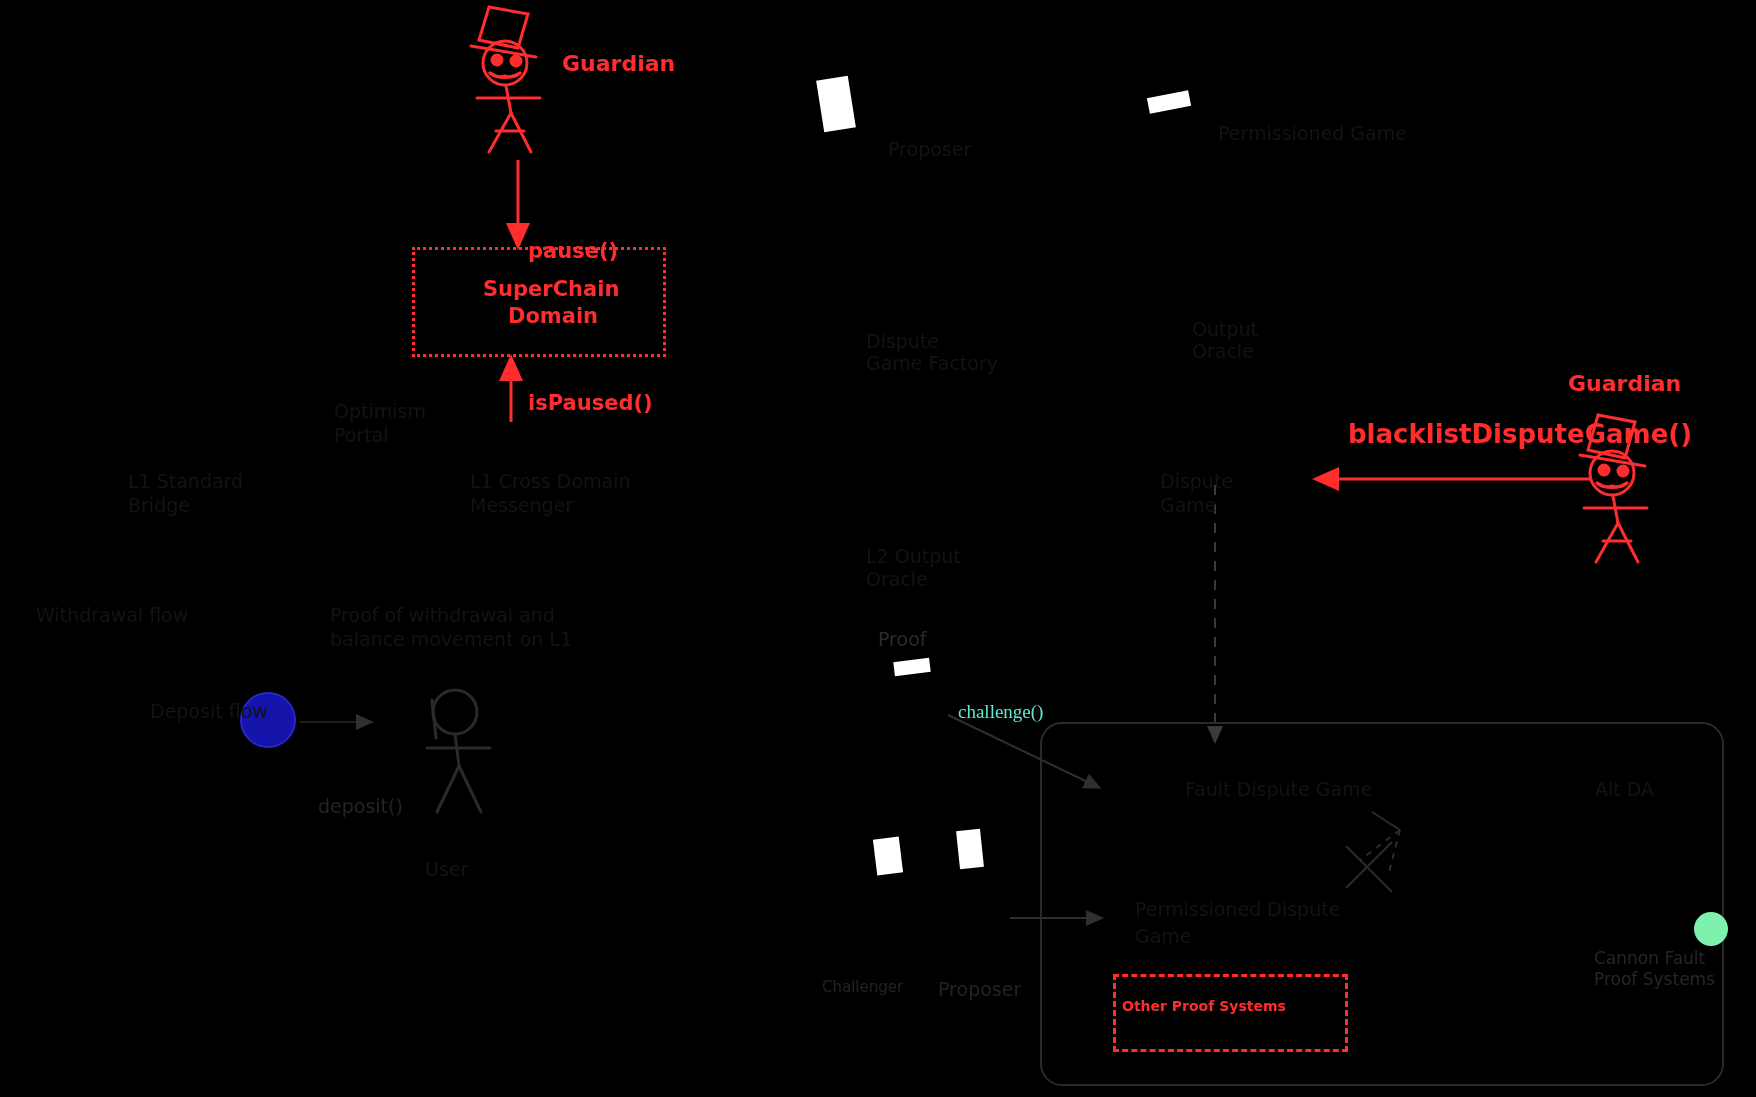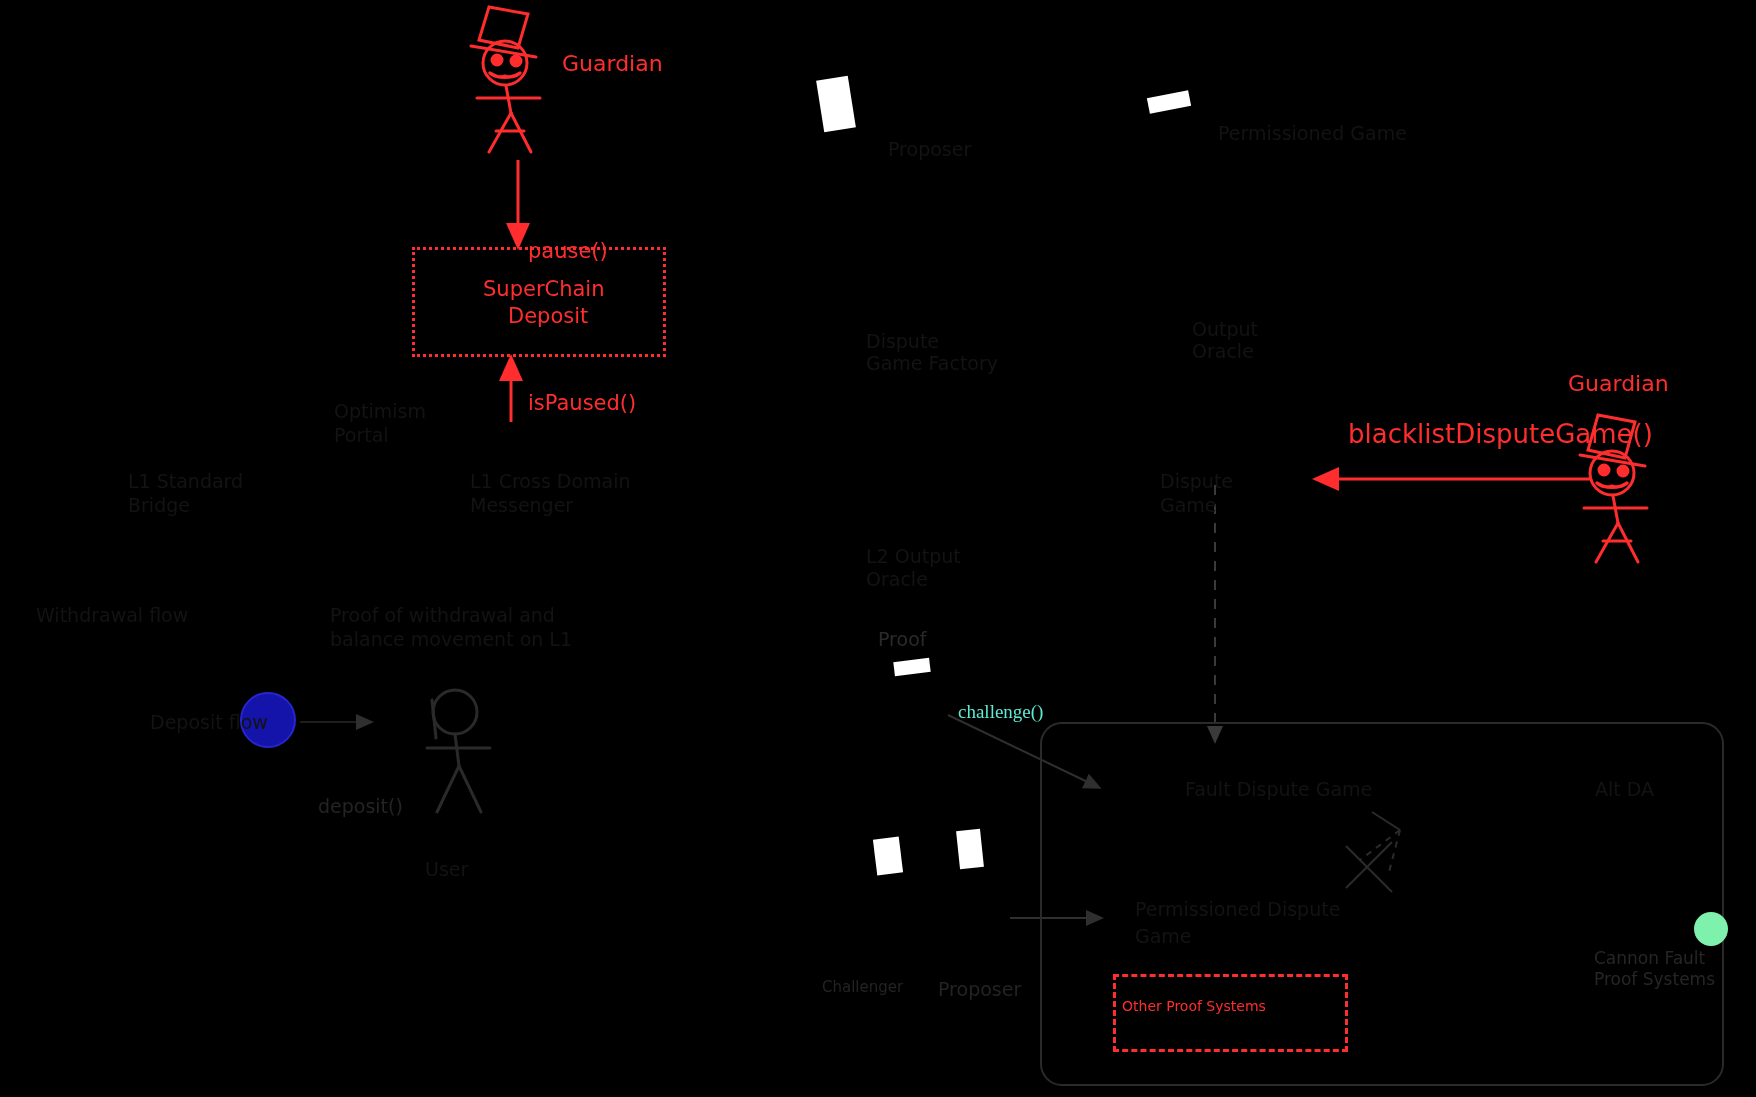--- a/index.html
+++ b/index.html
@@ -16,20 +16,21 @@
     font-family: "DejaVu Sans", sans-serif;
   }
   .lbl {
     position: absolute;
     white-space: pre;
     line-height: 1.25;
     font-family: "DejaVu Sans", sans-serif;
   }
   .red {
     color: #ff2d2d;
+    font-weight: bold;
   }
   .dim {
     color: #1c1c1c;
   }
   .white-note {
     position: absolute;
     background: #ffffff;
   }
   svg.layer {
     position: absolute;
@@ -159,21 +160,21 @@
   <div class="white-note" style="left:894px; top:660px; width:36px; height:14px; transform:rotate(-7deg);"></div>
   <div class="white-note" style="left:875px; top:838px; width:26px; height:36px; transform:rotate(-7deg);"></div>
   <div class="white-note" style="left:958px; top:830px; width:24px; height:38px; transform:rotate(-6deg);"></div>
 
   <div class="dot-blue" style="left:240px; top:692px; width:52px; height:52px;"></div>
   <div class="dot-green" style="left:1694px; top:912px; width:34px; height:34px;"></div>
 
   <div class="lbl red" style="left:562px; top:50px; font-size:22px;">Guardian</div>
   <div class="lbl red" style="left:528px; top:192px; font-size:21px;margin-top:46px;">pause()</div>
   <div class="lbl red" style="left:483px; top:276px; font-size:21px;">SuperChain</div>
-  <div class="lbl red" style="left:508px; top:303px; font-size:21px;">Deposit</div>
+  <div class="lbl red" style="left:508px; top:303px; font-size:21px;">Domain</div>
   <div class="lbl red" style="left:528px; top:390px; font-size:21px;">isPaused()</div>
   <div class="lbl red" style="left:1568px; top:370px; font-size:22px;">Guardian</div>
   <div class="lbl red" style="left:1348px; top:418px; font-size:26px;">blacklistDisputeGame()</div>
   <div class="lbl red" style="left:1122px; top:998px; font-size:14px;">Other Proof Systems</div>
 
   <div class="lbl dim" style="left:878px; top:628px; font-size:19px; color:#2a2a2a;">Proof</div>
   <div class="lbl dim" style="left:958px; top:700px; font-size:19px; color:#5eead4;font-family:Liberation Serif, serif;">challenge()</div>
   <div class="lbl dim" style="left:318px; top:795px; font-size:19px; color:#242424;">deposit()</div>
   <div class="lbl dim" style="left:822px; top:978px; font-size:15px; color:#232323;">Challenger</div>
   <div class="lbl dim" style="left:938px; top:978px; font-size:19px; color:#232323;">Proposer</div>
@@ -193,21 +194,21 @@
       <div class="lbl" style="left: 128px; top: 494px; font-size: 19px; color: rgb(19, 19, 19);">Bridge</div>
       <div class="lbl" style="left: 470px; top: 470px; font-size: 19px; color: rgb(19, 19, 19);">L1 Cross Domain</div>
       <div class="lbl" style="left: 470px; top: 494px; font-size: 19px; color: rgb(19, 19, 19);">Messenger</div>
       <div class="lbl" style="left: 1160px; top: 470px; font-size: 19px; color: rgb(19, 19, 19);">Dispute</div>
       <div class="lbl" style="left: 1160px; top: 494px; font-size: 19px; color: rgb(19, 19, 19);">Game</div>
       <div class="lbl" style="left: 866px; top: 545px; font-size: 19px; color: rgb(19, 19, 19);">L2 Output</div>
       <div class="lbl" style="left: 866px; top: 568px; font-size: 19px; color: rgb(19, 19, 19);">Oracle</div>
       <div class="lbl" style="left: 36px; top: 604px; font-size: 19px; color: rgb(19, 19, 19);">Withdrawal flow</div>
       <div class="lbl" style="left: 330px; top: 604px; font-size: 19px; color: rgb(19, 19, 19);">Proof of withdrawal and</div>
       <div class="lbl" style="left: 330px; top: 628px; font-size: 19px; color: rgb(19, 19, 19);">balance movement on L1</div>
-      <div class="lbl" style="left: 150px; top: 700px; font-size: 19px; color: rgb(19, 19, 19); margin-top: 11px;">Deposit flow</div>
+      <div class="lbl" style="left: 150px; top: 700px; font-size: 19px; color: rgb(19, 19, 19);">Deposit flow</div>
       <div class="lbl" style="left: 425px; top: 858px; font-size: 19px; color: rgb(19, 19, 19);">User</div>
       <div class="lbl" style="left: 1185px; top: 778px; font-size: 19px; color: rgb(19, 19, 19);">Fault Dispute Game</div>
       <div class="lbl" style="left: 1135px; top: 898px; font-size: 19px; color: rgb(19, 19, 19);">Permissioned Dispute</div>
       <div class="lbl" style="left: 1135px; top: 925px; font-size: 19px; color: rgb(19, 19, 19);">Game</div>
       <div class="lbl" style="left: 1595px; top: 778px; font-size: 19px; color: rgb(19, 19, 19);">Alt DA</div>
     </div>
 
 </div>
 
 </body></html>

